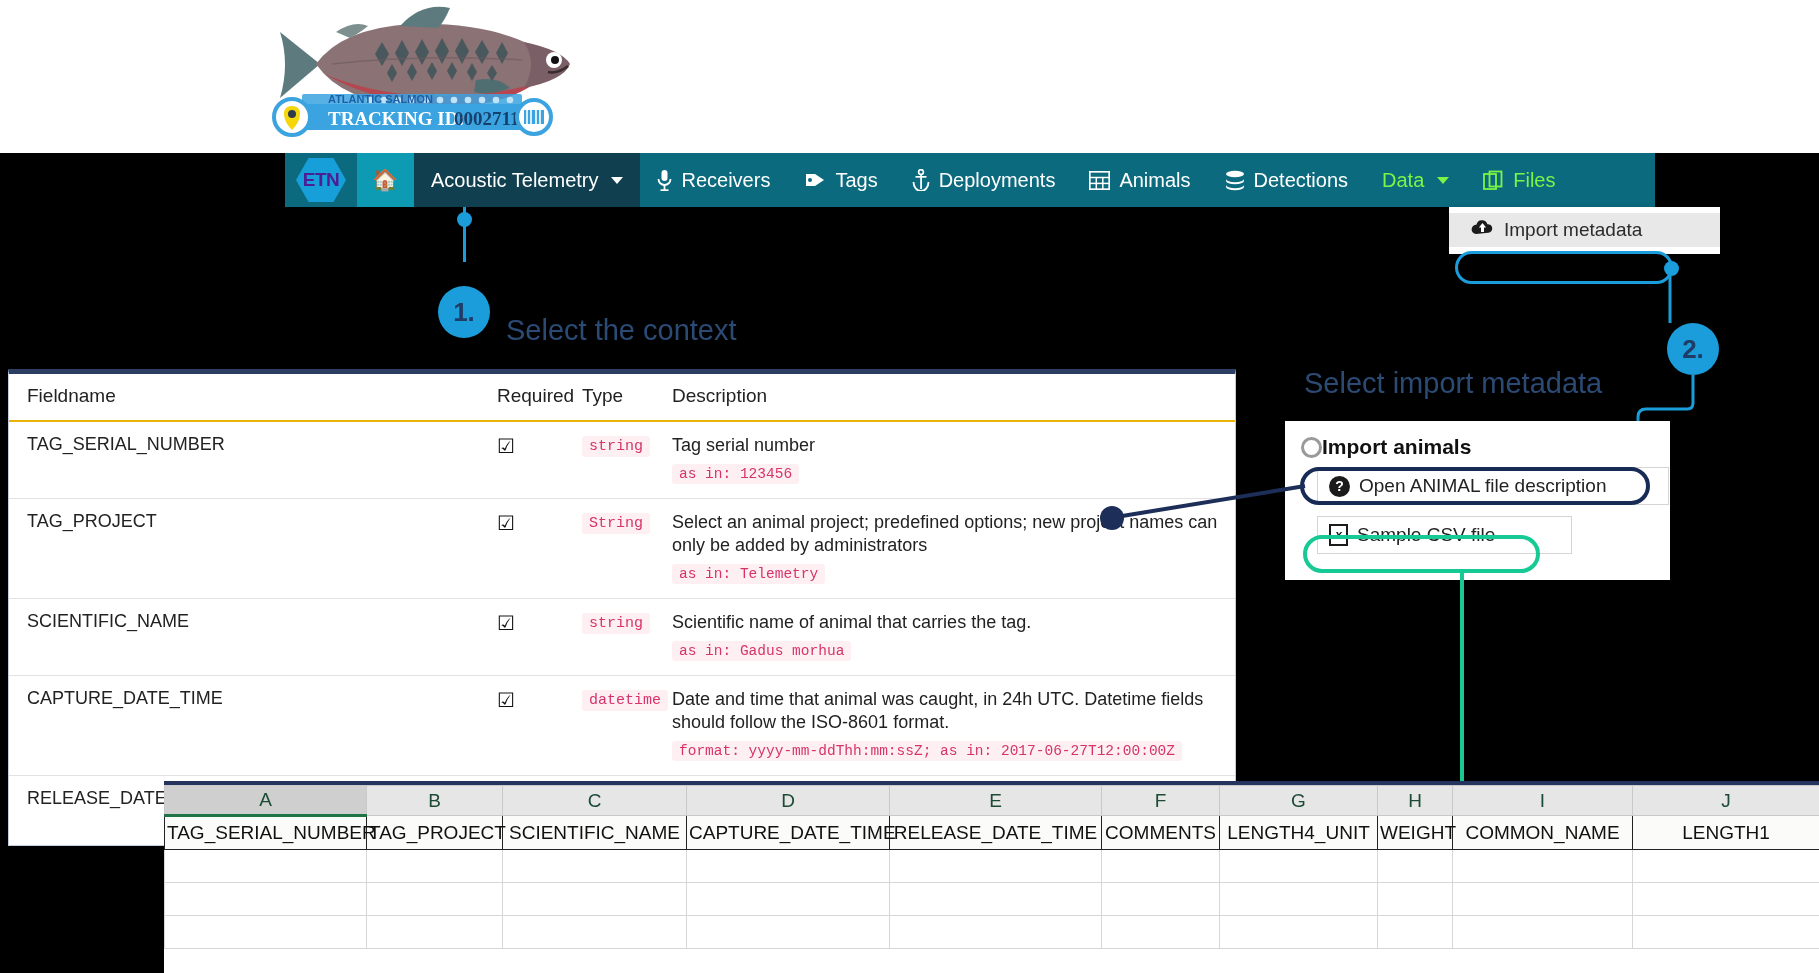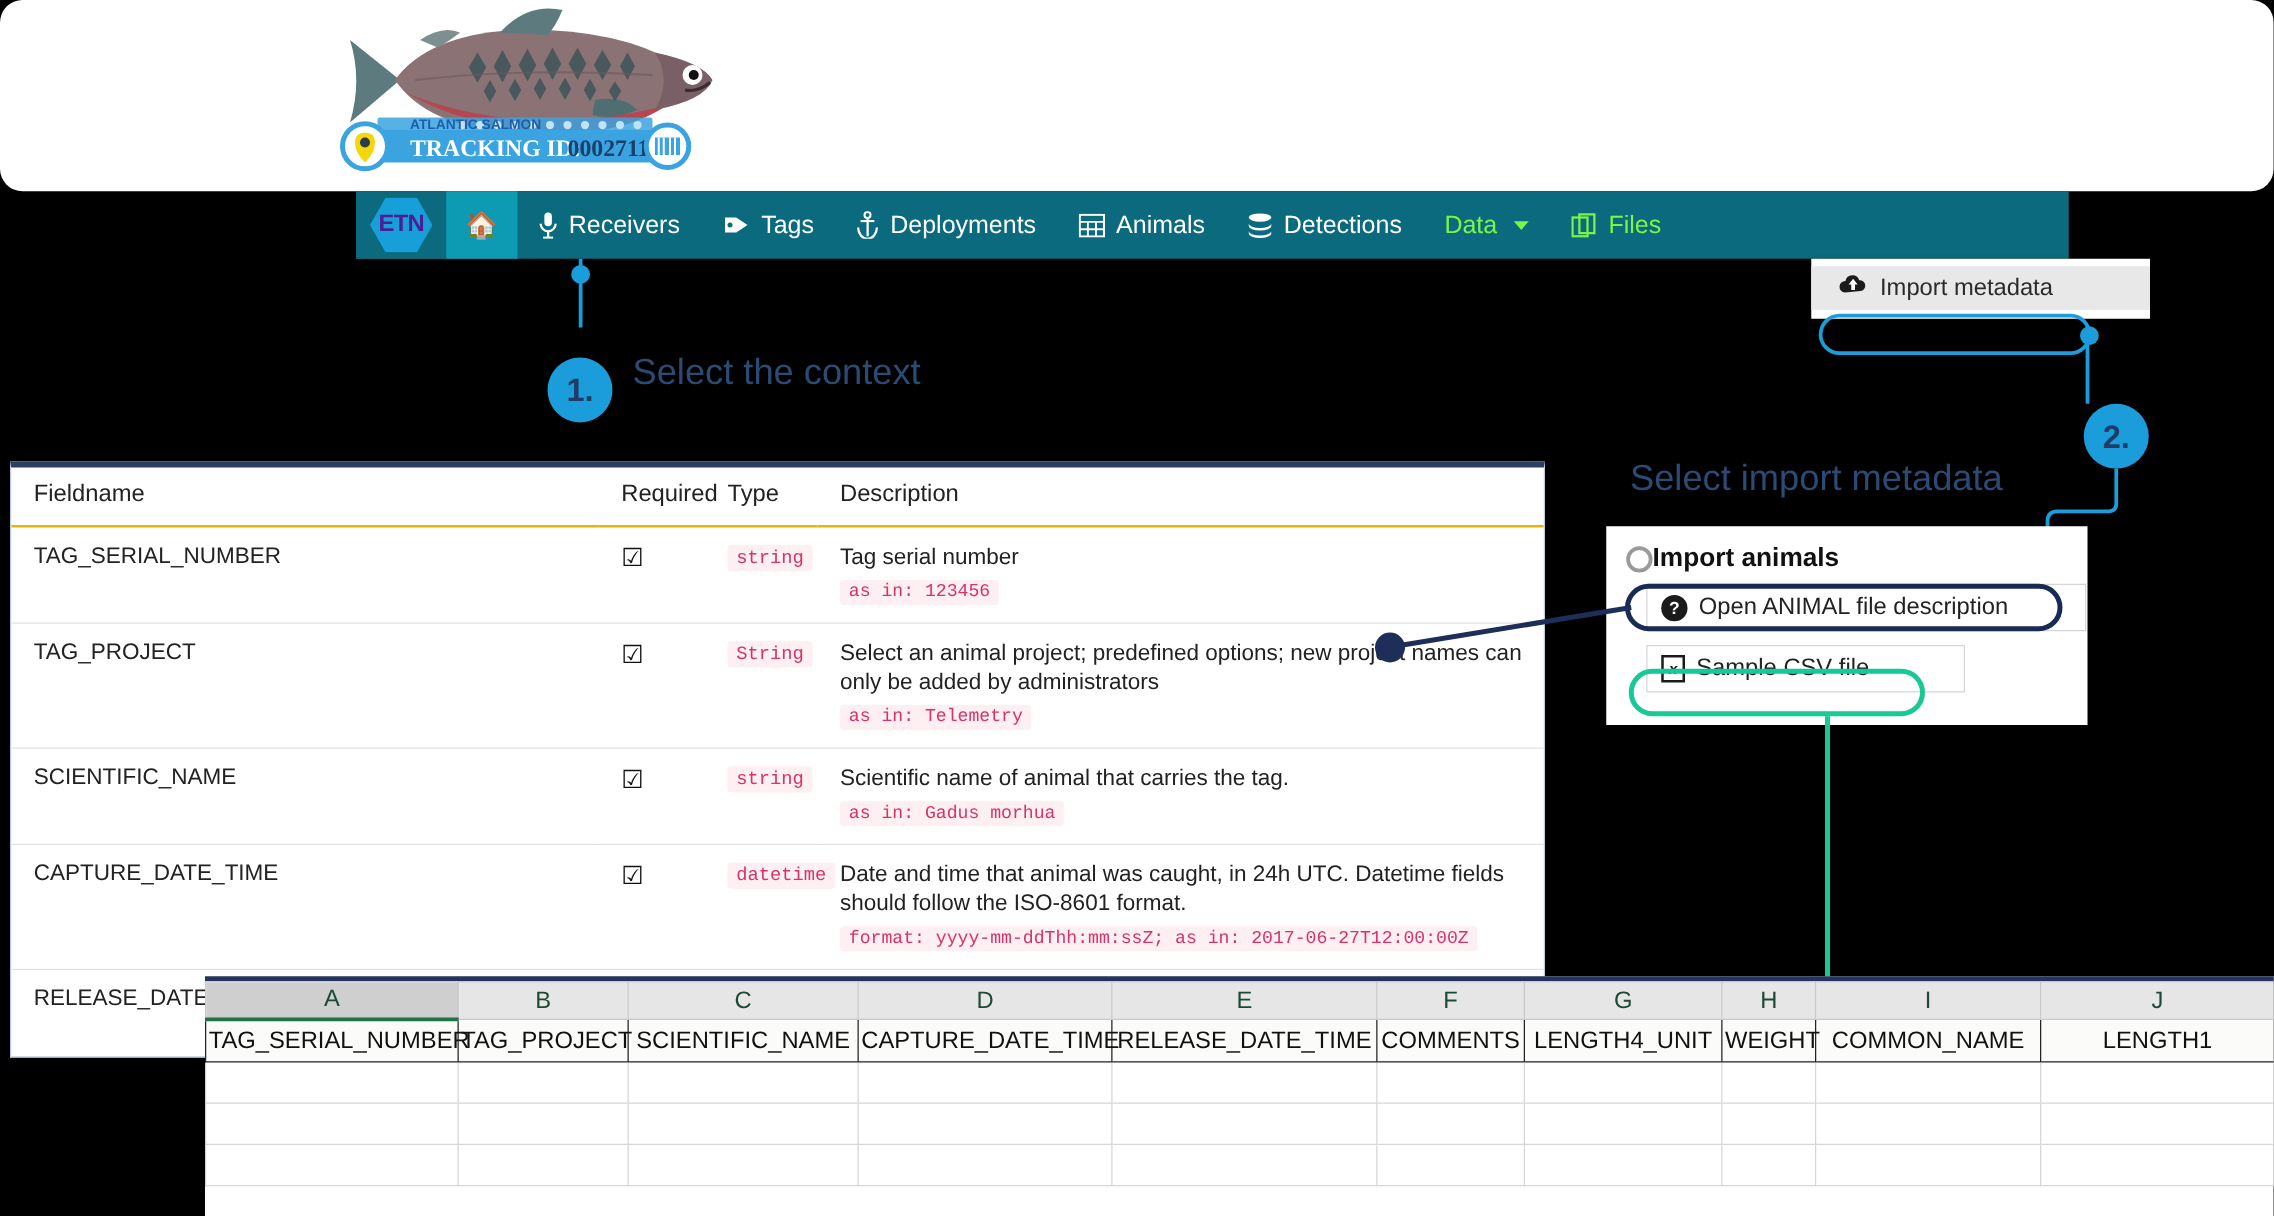--- a/index.html
+++ b/index.html
@@ -9,21 +9,20 @@
     background:#000000;
     font-family:"Liberation Sans", sans-serif;
     position:relative;
     overflow:hidden;
   }
 
   
   #fish-band {
     position:absolute; left:0; top:0; width:1819px; height:153px;
     background:#ffffff;
-    border-radius:18px;
   }
   #fish-wrap { position:absolute; left:272px; top:2px; width:310px; height:140px; }
 
   
   #navbar {
     position:absolute; left:285px; top:153px; width:1370px; height:54px;
     background:#0b6a7d;
     display:flex; align-items:stretch;
   }
   .nav-logo {
@@ -268,20 +267,24 @@
 </div>
 
 <div id="navbar">
   <div class="nav-logo">
     <div class="nav-hexagon">ETN</div>
   </div>
   <div class="nav-home">
     <span>🏠</span>
   </div>
 
+  <div class="nav-item active">
+    <span>Acoustic Telemetry</span>
+    <span class="caret"></span>
+  </div>
 
   <div class="nav-item">
     <span class="nav-ico">
       <svg width="15" height="22" viewBox="0 0 15 22">
           <rect x="4.5" y="1" width="6" height="11" rx="3" fill="#fff"></rect>
           <path d="M1.5 10 a6 6 0 0 0 12 0" stroke="#fff" stroke-width="1.8" fill="none"></path>
           <rect x="6.6" y="16" width="1.8" height="5" fill="#fff"></rect>
           <rect x="3.5" y="20.3" width="8" height="1.7" fill="#fff"></rect>
         </svg>
     </span>
@@ -362,21 +365,21 @@
     <span>Import metadata</span>
   </div>
 </div>
 <div id="dd-ring"></div>
 
 <div class="ann-line" style="left:463px; top:207px; width:3px; height:55px;"></div>
 <div class="ann-dot" style="left:457px; top:212px;"></div>
 <div class="ann-circle" style="left:438px; top:286px;">
   <span>1.</span>
 </div>
-<div class="ann-text" style="left:506px; top:282px;text-align:right;">Select the context</div>
+<div class="ann-text" style="left:506px; top:314px;text-align:right;">Select the context</div>
 
 <div class="ann-circle" style="left:1667px; top:323px;">
   <span>2.</span>
 </div>
 <div class="ann-text" style="left:1304px; top:333px;margin-top:34px;">Select import metadata</div>
 
 <svg class="conn" style="left:1668px; top:268px; width:60px; height:60px;">
   <path d="M2 0 V55" stroke="#1b9ddb" stroke-width="3" fill="none"></path>
 </svg>
 <div class="ann-line" style="left:1670px; top:268px; width:3px; height:1px;"></div>

